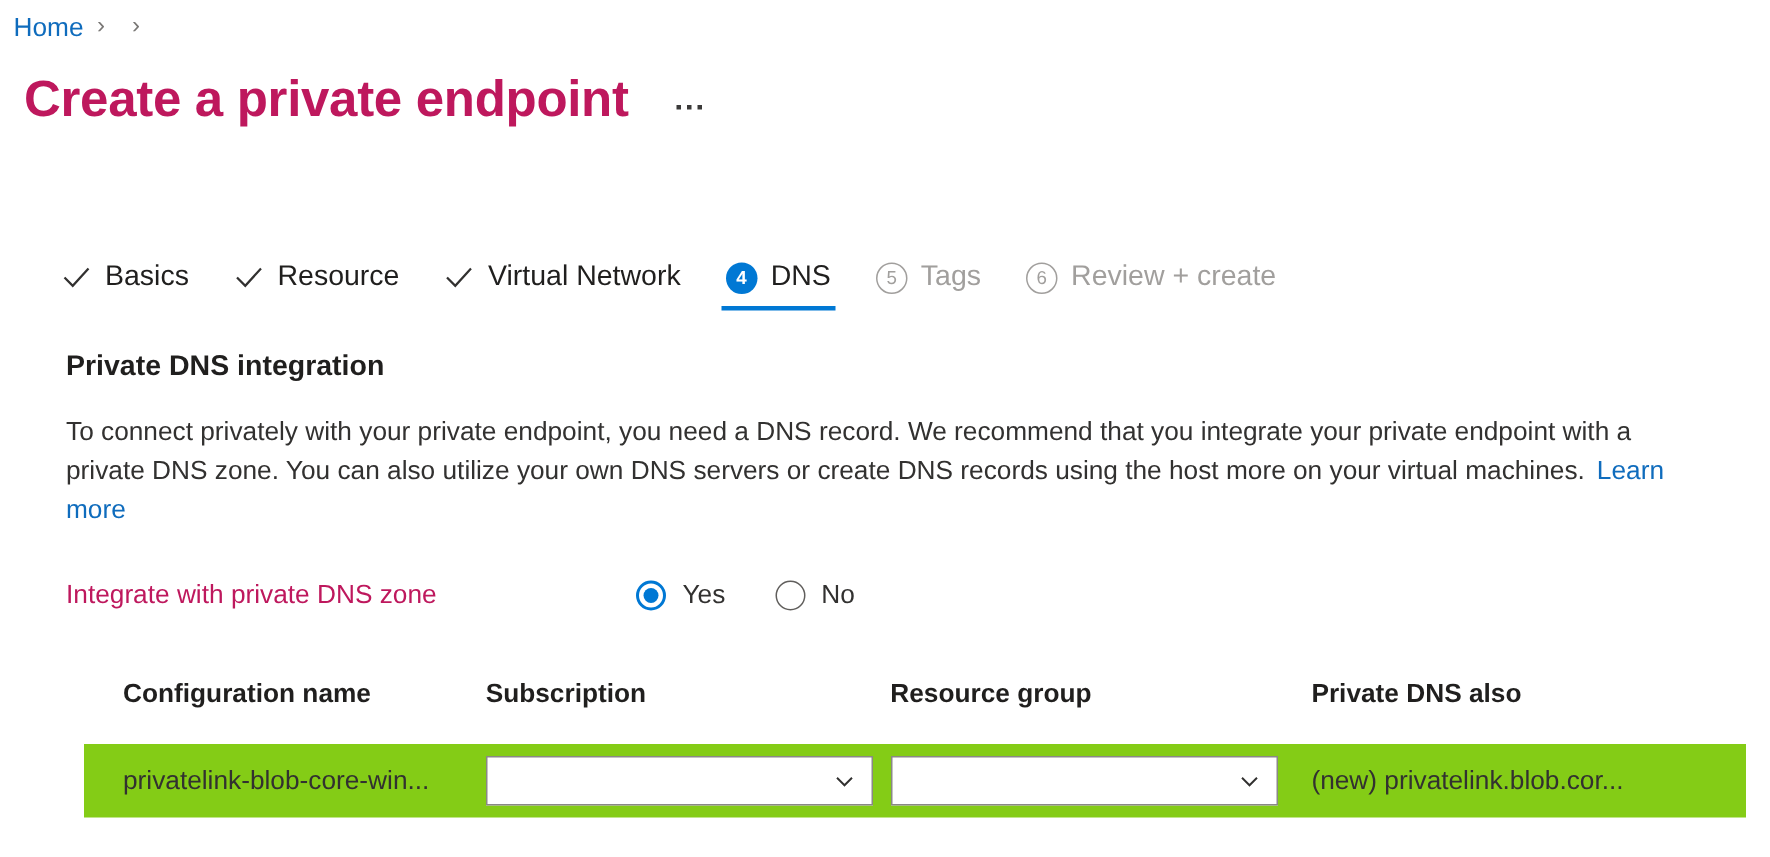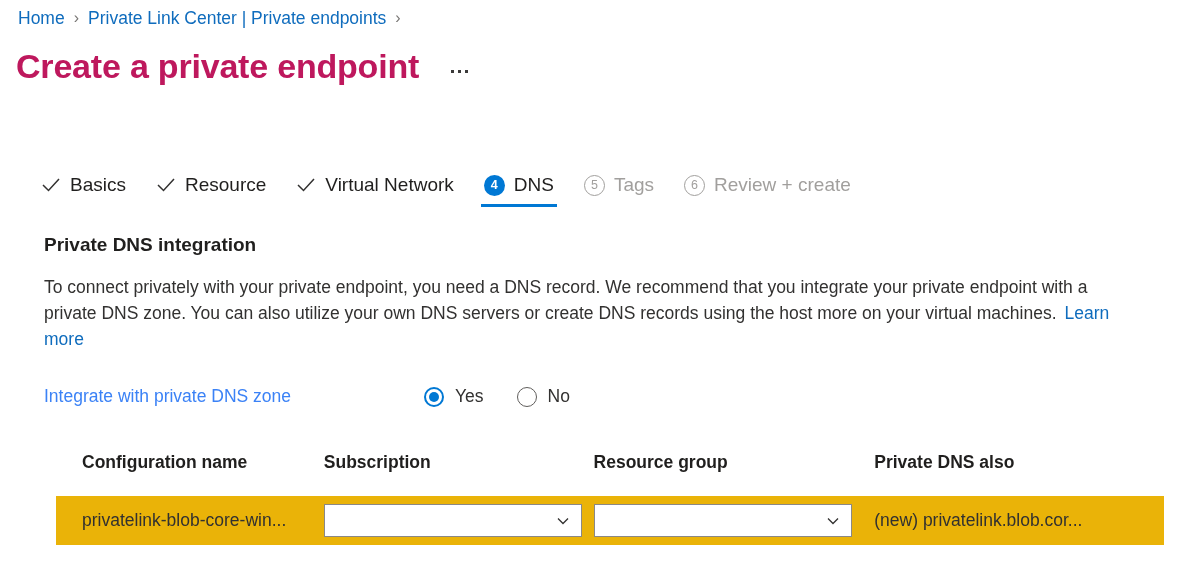--- a/index.html
+++ b/index.html
@@ -11,21 +11,21 @@
     height: 571px;
     background: #ffffff;
     font-family: "Liberation Sans", sans-serif;
     color: #323130;
     overflow: hidden;
   }
 
   
   .breadcrumb {
     position: absolute;
-    left: 18px;
+    left: 9px;
     top: 6px;
     display: flex;
     align-items: center;
     font-size: 17.5px;
     line-height: 24px;
     white-space: nowrap;
   }
   .crumb-link {
     color: #0f6cbd;
     text-decoration: none;
@@ -159,21 +159,21 @@
   
   .radio-row {
     position: absolute;
     left: 44px;
     top: 386px;
     display: flex;
     align-items: center;
   }
   .radio-label {
     font-size: 17.5px;
-    color: #3b82f6;
+    color: #be185d;
     width: 380px;
   }
   .radio-opt {
     display: flex;
     align-items: center;
     margin-right: 33px;
     cursor: pointer;
   }
   .radio-mark {
     width: 20px;
@@ -220,21 +220,21 @@
   }
   .tbl-head .cell {
     font-size: 17.5px;
     font-weight: bold;
     color: #201f1e;
   }
   .tbl-row {
     display: flex;
     align-items: center;
     height: 49px;
-    background: #eab308;
+    background: #84cc16;
     margin-top: 8px;
   }
   .c1 { width: 268px; padding-left: 26px; box-sizing: border-box; }
   .c2 { width: 270px; }
   .c3 { width: 281px; }
   .c4 { width: 290px; }
 
   .cell-text {
     font-size: 17.5px;
     color: #323130;
@@ -254,21 +254,20 @@
     cursor: pointer;
   }
   .chev { width: 16px; height: 16px; }
 </style>
 </head>
 <body>
 
 <div class="breadcrumb">
   <a class="crumb-link">Home</a>
   <span class="crumb-sep">›</span>
-  <a class="crumb-link">Private Link Center | Private endpoints</a>
   <span class="crumb-sep">›</span>
 </div>
 
 <div class="title-row">
   <div class="page-title">Create a private endpoint</div>
   <div class="ellipsis-btn">
     <i></i>
     <i></i>
     <i></i>
   </div>

